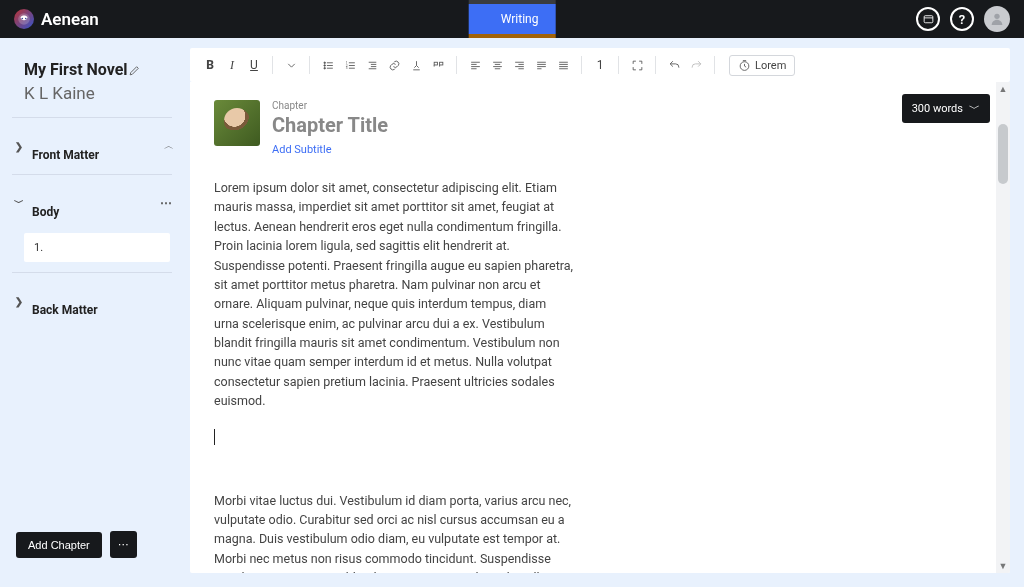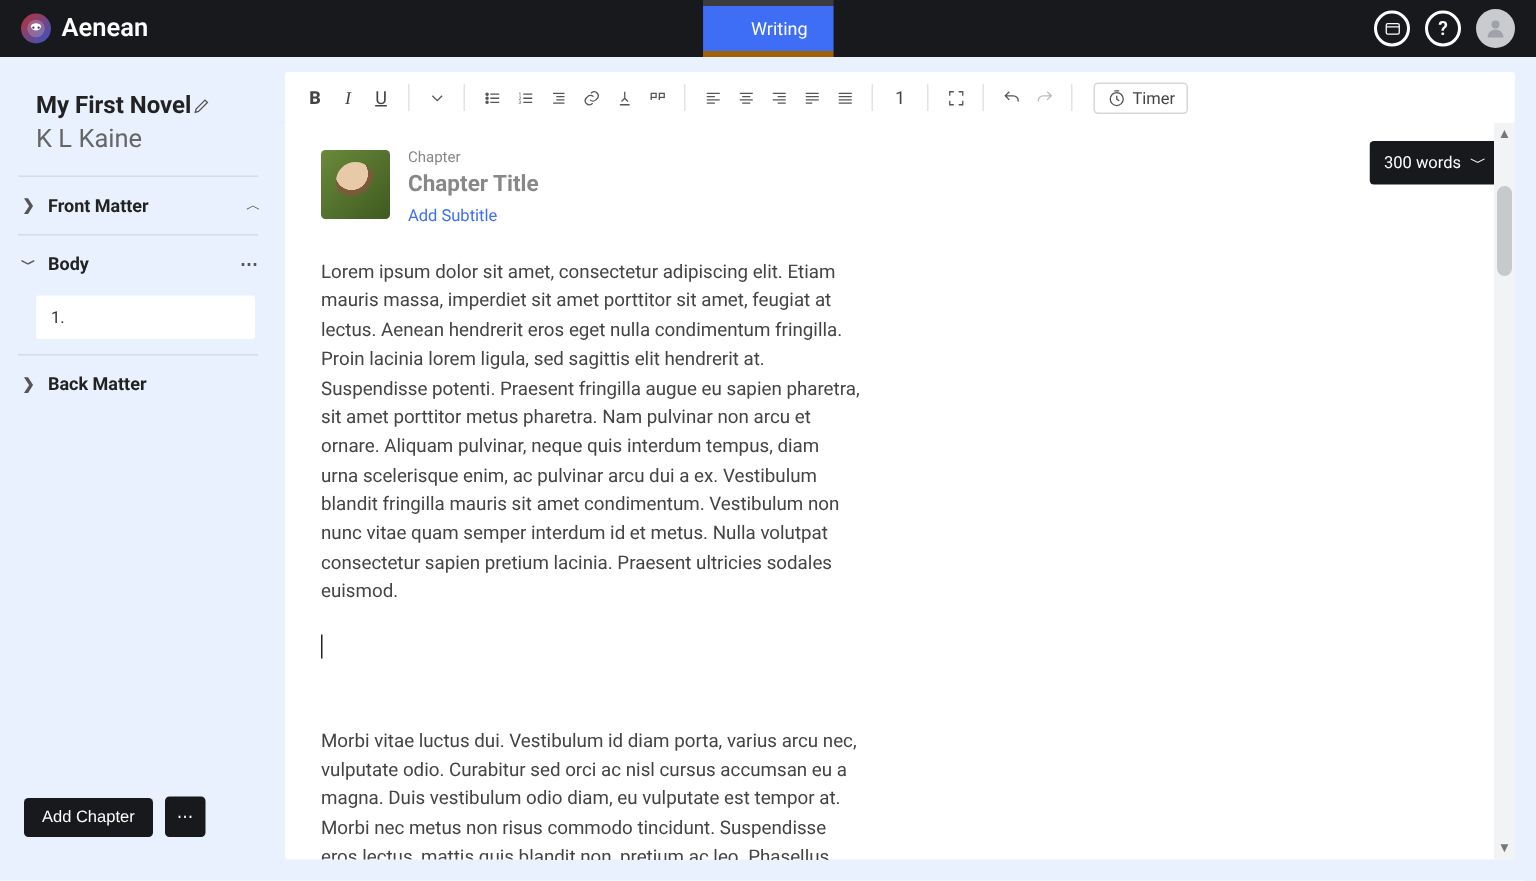--- a/index.html
+++ b/index.html
@@ -24,21 +24,21 @@
   .main { flex:1; background:#e8f1fd; position:relative; display:flex; flex-direction:column; }
 
   
   .book-block { padding:22px 16px 14px 24px; display:flex; justify-content:flex-start; align-items:flex-start; }
   .book-title { font-size:16px; font-weight:700; color:#222; line-height:1.2;}
   .book-author { font-size:17px; color:#666; margin-top:4px;}
   .pencil { font-size:12px; color:#222; cursor:pointer; margin-top:4px;}
   .divider { height:1px; background:#d4dcea; margin:0 12px;}
   .section-row { display:flex; align-items:center; padding:12px 12px 12px 14px; font-size:12px; font-weight:700; color:#222; cursor:pointer; gap:8px;}
   .section-row .chev { width:10px; text-align:center; color:#555; font-size:10px;}
-  .section-row .label { flex:1; }
+  .section-row .label { flex:1;margin-top:18px; }
   .section-actions { color:#555; font-size:12px; }
   .collapse-sidebar { margin-left:auto; color:#555; font-size:12px; padding:0 4px; cursor:pointer;}
   .body-item { margin:2px 14px 10px 24px; background:#fff; border-radius:2px; padding:8px 10px; font-size:11px; color:#333;}
   .add-chapter { margin-top:auto; margin:auto 0 29px 16px; display:flex; align-items:center; gap:8px;}
   .add-chapter-btn { background:#17191c; color:#fff; border:none; font-size:11px; padding:7px 12px; border-radius:3px; cursor:pointer;}
   .add-chapter-dots { background:#17191c; color:#fff; border:none; font-size:11px; padding:7px 8px; border-radius:3px; cursor:pointer;}
 
   
   .toolbar { background:#fff; margin:10px 14px 0 6px; height:34px; display:flex; align-items:center; padding:0 10px; gap:2px; border-radius:2px; position:relative;}
   .tbtn { width:20px; height:20px; display:flex; align-items:center; justify-content:center; font-size:12px; color:#444; cursor:pointer; border-radius:2px;}
@@ -50,27 +50,27 @@
   .more-tools { position:absolute; right:28px; top:14px; background:#fff; border-radius:16px; padding:6px 12px 6px 6px; display:flex; align-items:center; gap:6px; font-size:12px; font-weight:600; color:#222; cursor:pointer; box-shadow:0 1px 3px rgba(0,0,0,.1);}
   .more-tools .circ{ width:22px; height:22px; border-radius:50%; background:#3d6ef5; color:#fff; display:flex; align-items:center; justify-content:center; font-size:12px;}
 
   
   .editor-wrap { background:#fff; margin:0 14px 14px 6px; flex:1; border-radius:0 0 2px 2px; position:relative; overflow:hidden;}
   .editor { padding:18px 24px; height:100%; overflow-y:auto;}
   .chapter-head { display:flex; gap:12px; align-items:flex-start;}
   .author-img { width:46px; height:46px; border-radius:3px; background:linear-gradient(135deg,#6a8a3a,#3e5a20); position:relative; overflow:hidden;}
   .author-img::after{content:""; position:absolute; left:10px; top:8px; width:26px; height:26px; border-radius:50%; background:radial-gradient(circle at 40% 30%, #e8c9a8 0 45%, #7a5a3a 46% 60%, transparent 61%);}
   .chapter-meta .kicker{ font-size:10px; color:#888; }
-  .chapter-meta .ct { font-size:15px; font-weight:700; color:#888; margin-top:2px;}
+  .chapter-meta .ct { font-size:20px; font-weight:700; color:#888; margin-top:2px;}
   .chapter-meta .sub { font-size:11px; color:#3d6ef5; margin-top:6px; cursor:pointer;}
   .para { font-size:12.5px; line-height:1.55; color:#444; max-width:360px; margin-top:22px; white-space:pre-line;}
   .cursor-line{ height:16px; border-left:1px solid #222; margin-top:18px;}
   .para2{ margin-top:46px;}
 
-  .wordcount { position:absolute; top:12px; right:9px; background:#17191c; color:#fff; font-size:11px; padding:7px 10px; border-radius:3px; display:flex; align-items:center; gap:6px; cursor:pointer;}
+  .wordcount { position:absolute; top:12px; right:20px; background:#17191c; color:#fff; font-size:11px; padding:7px 10px; border-radius:3px; display:flex; align-items:center; gap:6px; cursor:pointer;}
 
   .vscroll { position:absolute; right:0; top:0; bottom:0; width:14px; background:#f2f3f5;}
   .vscroll .thumb{ position:absolute; left:2px; right:2px; top:42px; height:60px; background:#c7cacd; border-radius:5px;}
   .vscroll .arr{ position:absolute; left:0; right:0; text-align:center; font-size:9px; color:#777;}
   .vscroll .arr.up{ top:2px;} .vscroll .arr.down{ bottom:2px;}
 
   svg.ic{width:13px;height:13px;fill:none;stroke:#555;stroke-width:1.6;}
 </style>
 </head>
 <body>
@@ -256,21 +256,21 @@
           <svg class="ic" viewBox="0 0 24 24">
             <path d="M15 14l5-5-5-5M20 9H10a6 6 0 0 0-6 6v1"></path>
           </svg>
         </div>
       <div class="tsep"></div>
       <div class="timer">
         <svg class="ic" viewBox="0 0 24 24">
             <circle cx="12" cy="13" r="8"></circle>
             <path d="M12 9v4l3 2M9 3h6"></path>
           </svg>
-        <span>Timer</span>
+        <span>Lorem</span>
       </div>
     </div>
 
     <div class="editor-wrap">
       <div class="wordcount">
         <span>300 words</span>
         <span>﹀</span>
       </div>
 
       <div class="editor">

